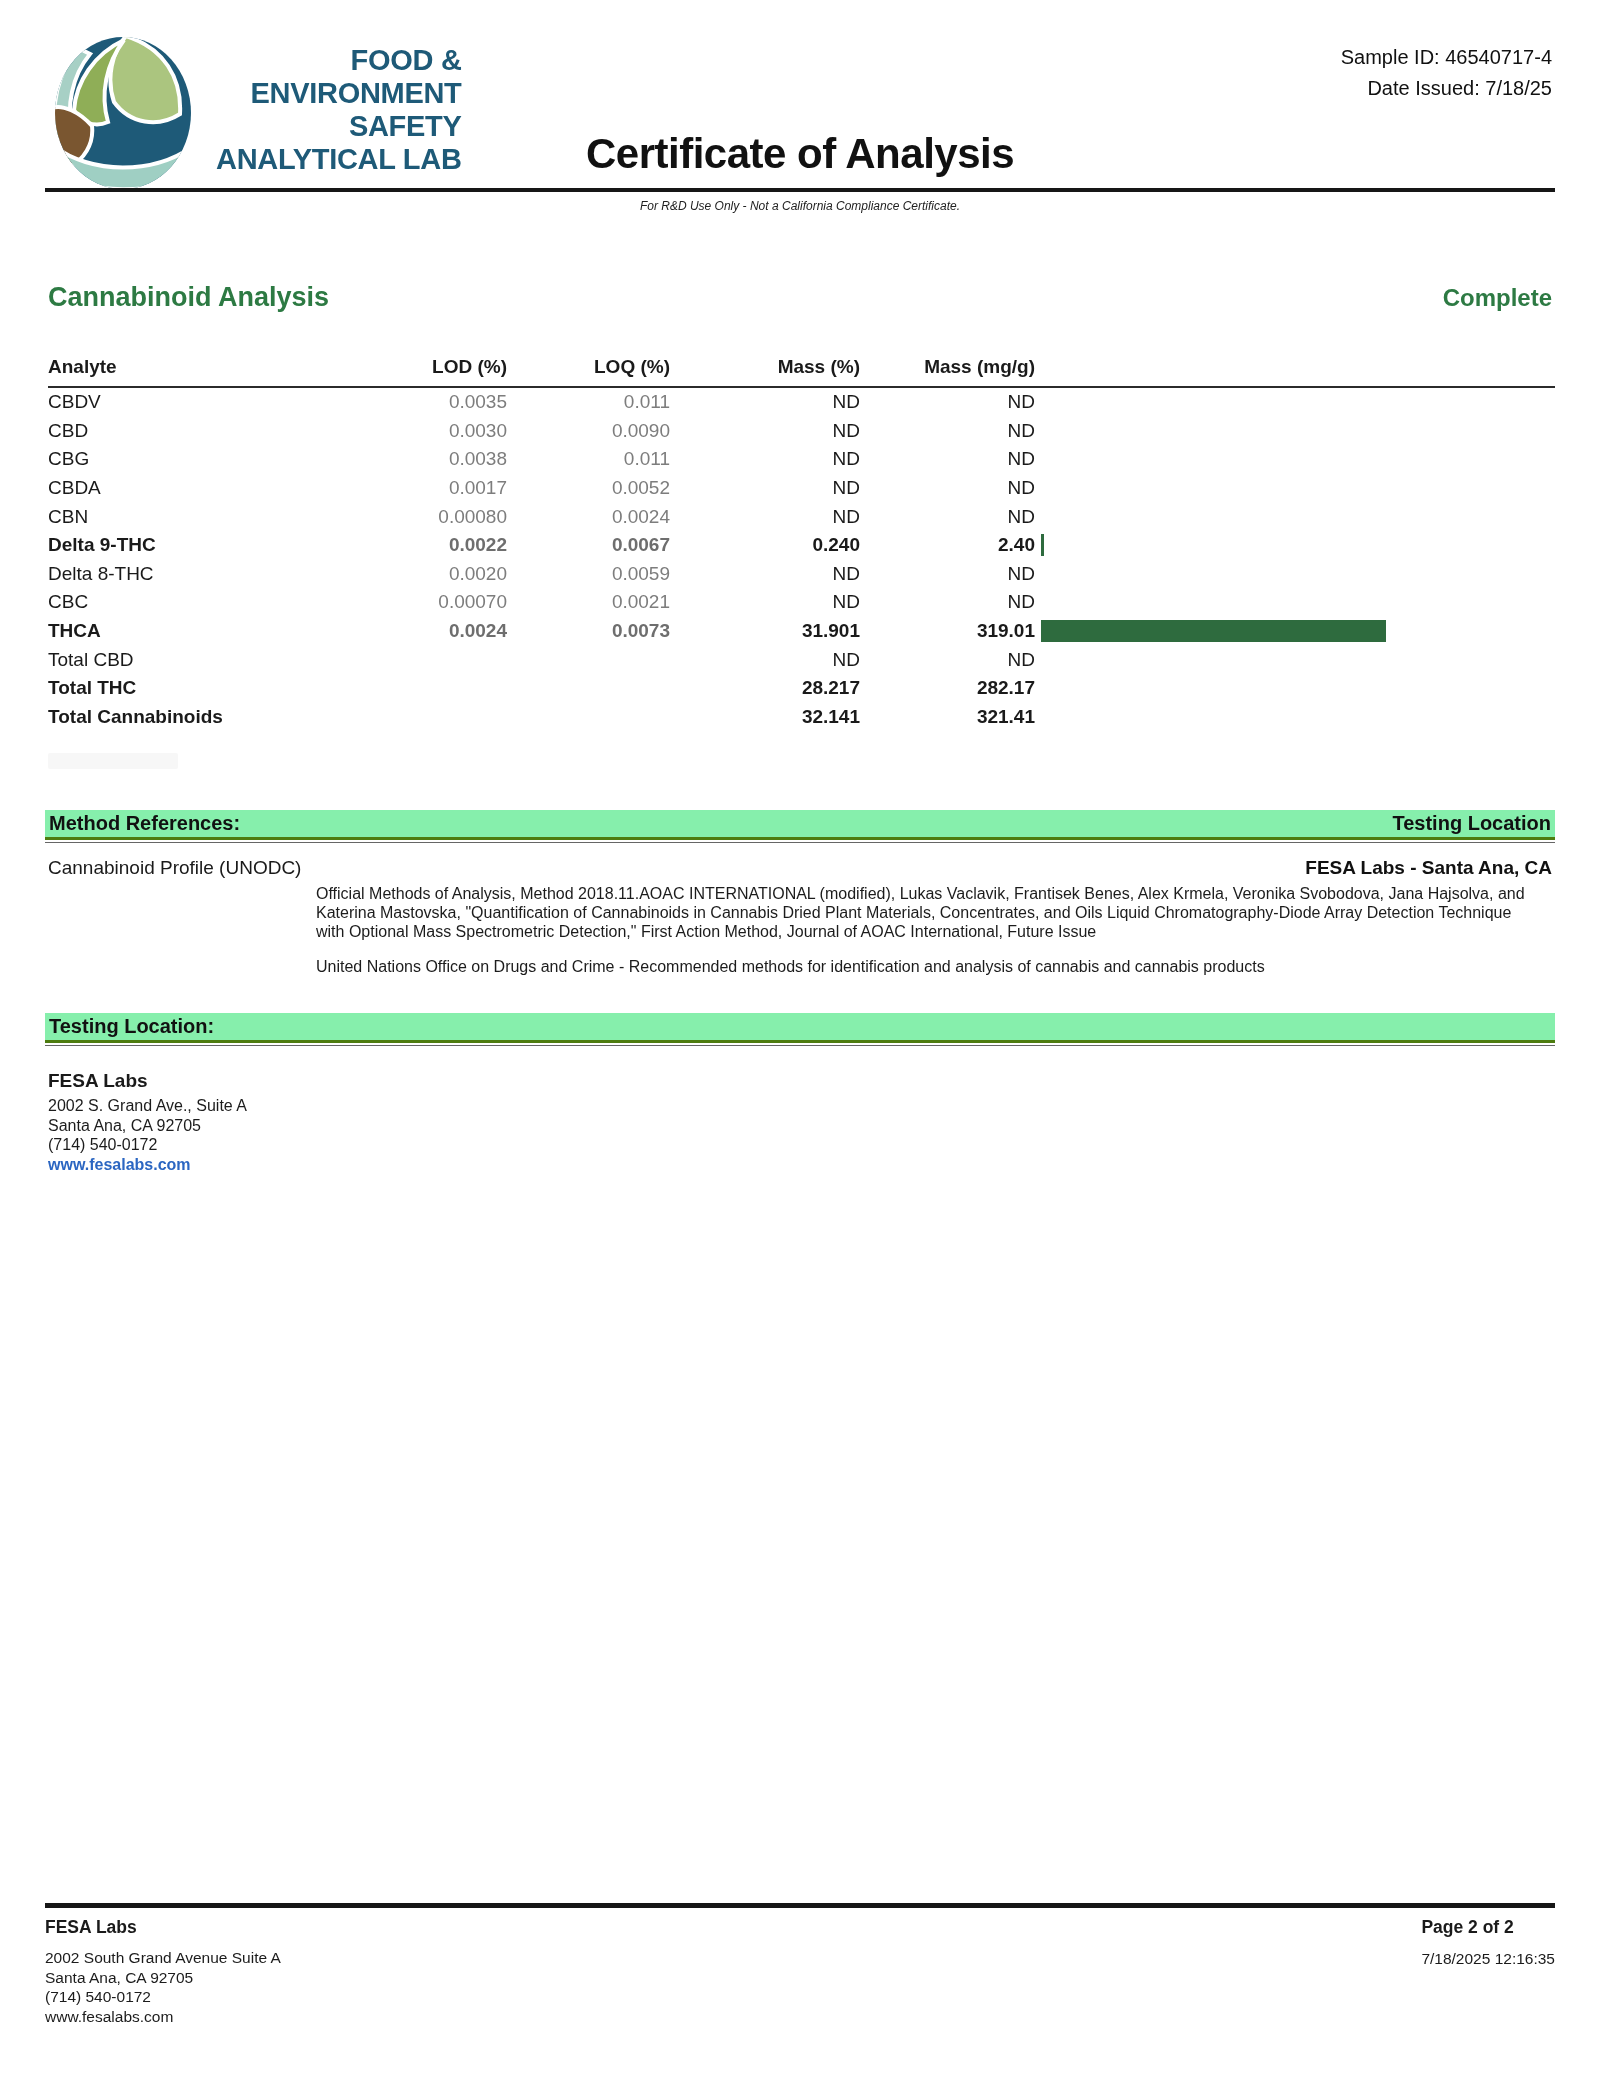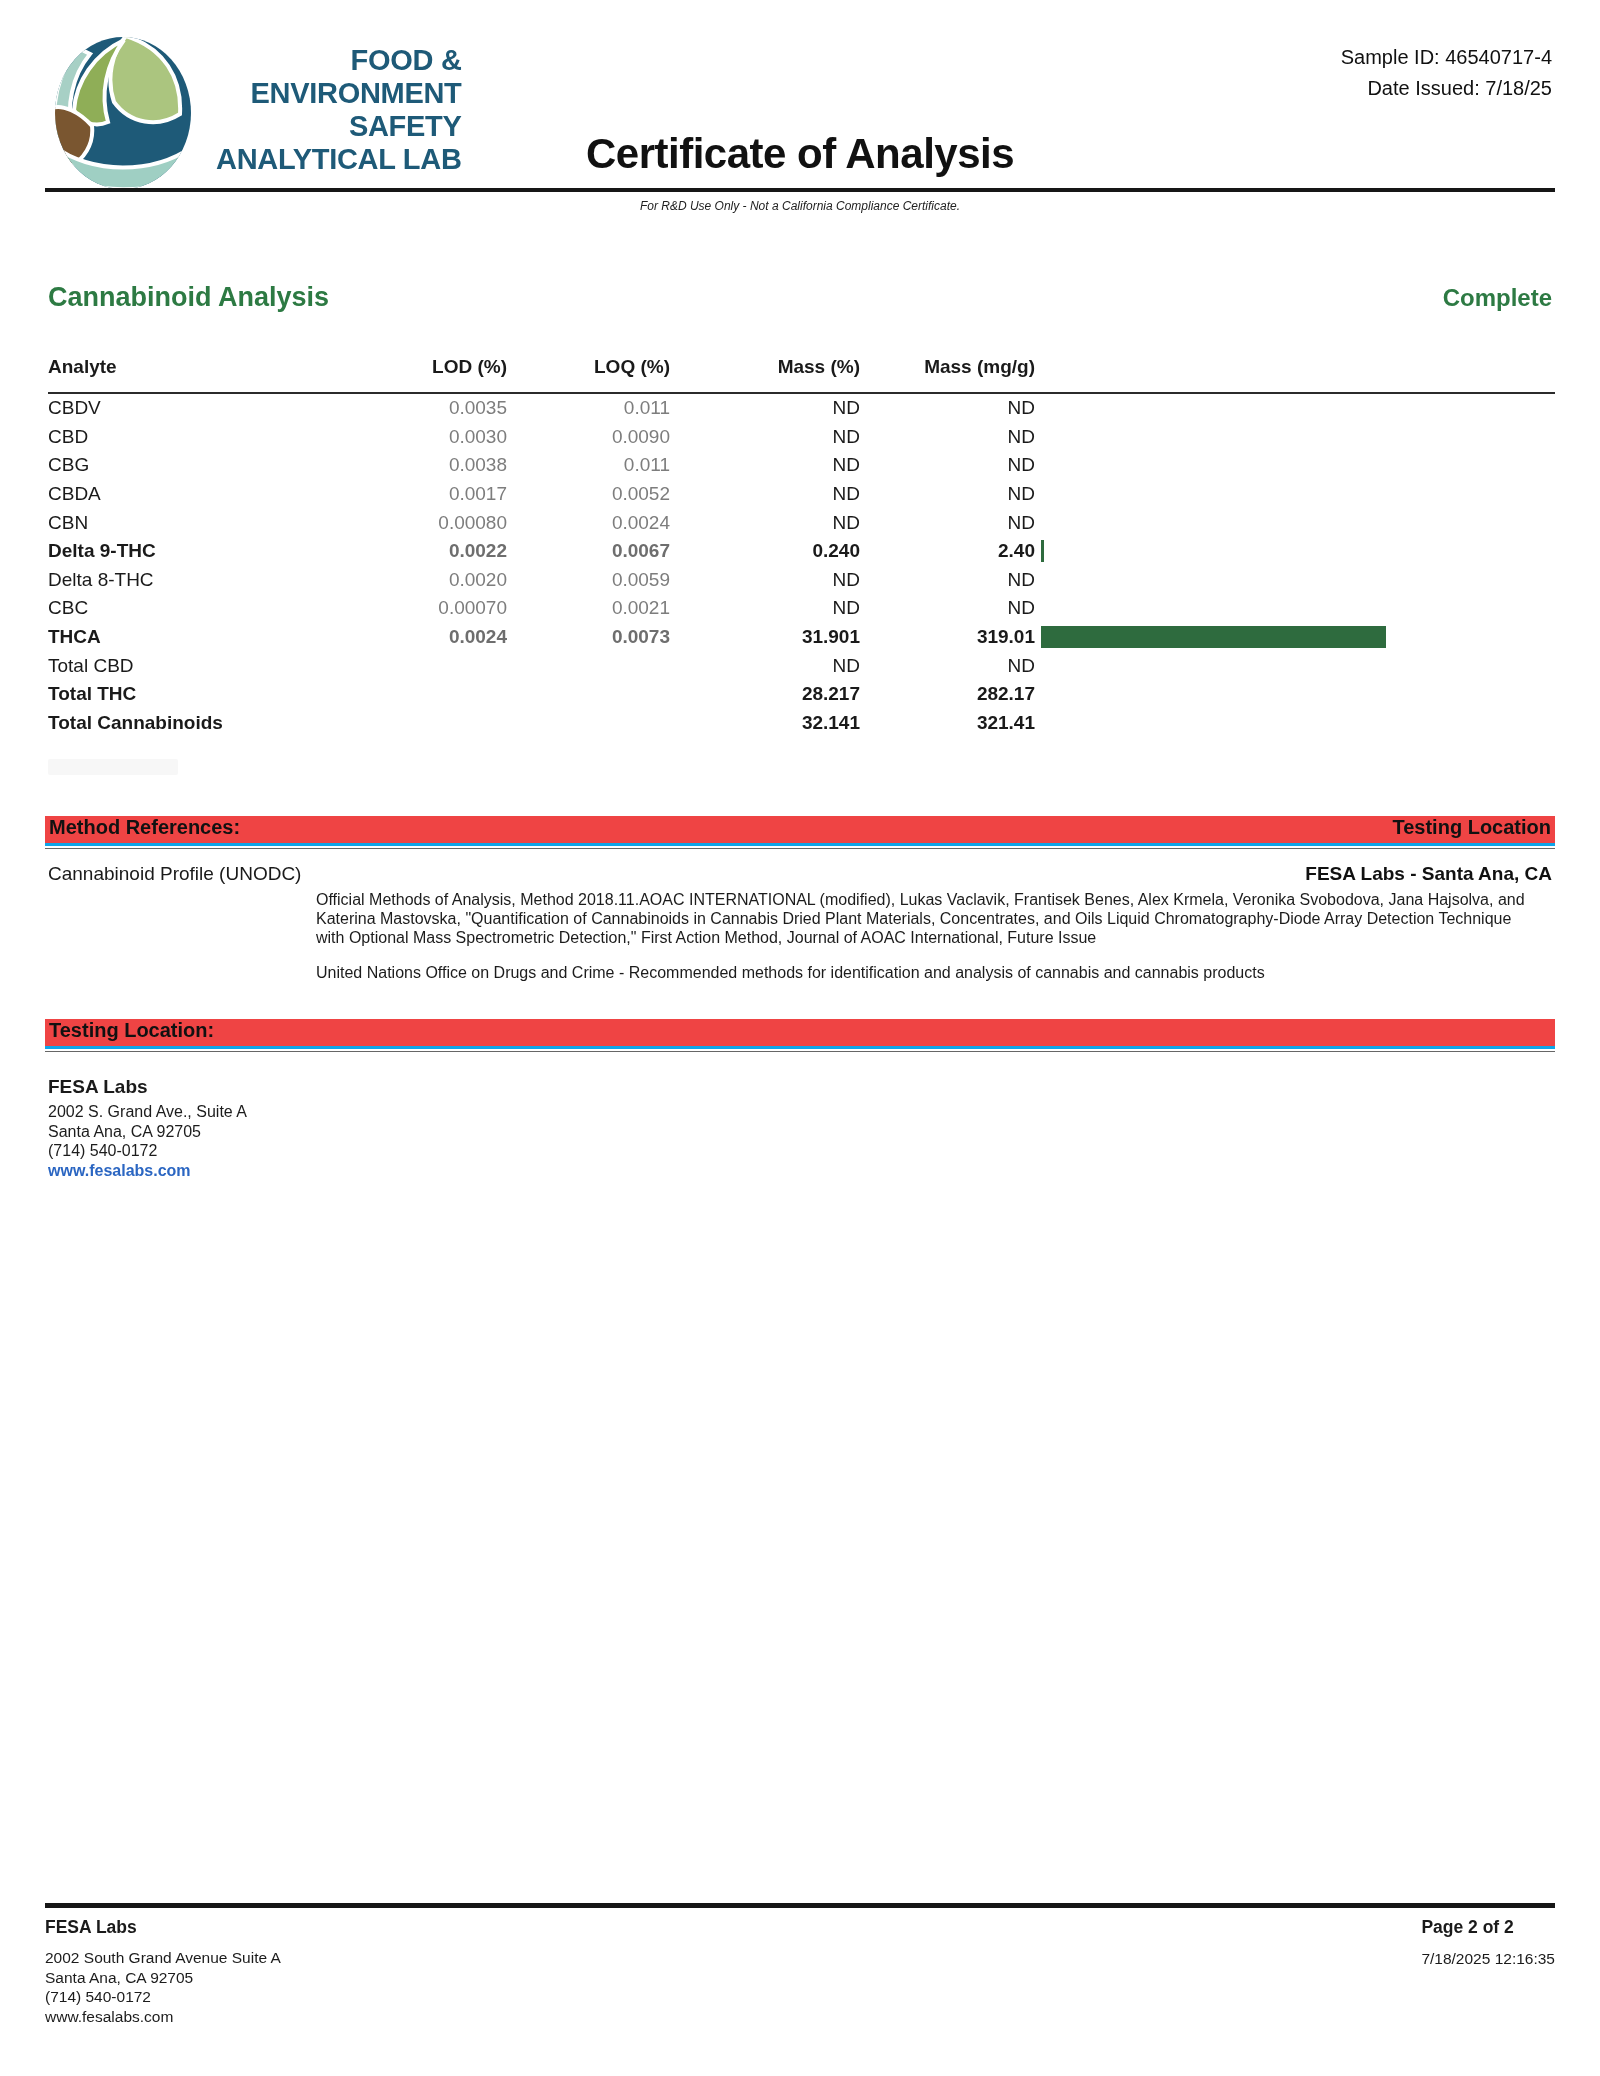--- a/index.html
+++ b/index.html
@@ -24,42 +24,42 @@
   .subtitle { position:absolute; left:0; right:0; top:199px; text-align:center; font-size:12px; color:#222;font-style:italic; }
 
   
   .section-row { margin:52px 48px 0 48px; display:flex; justify-content:space-between; align-items:baseline; }
   .section-title  { font-size:27px; font-weight:bold; color:#2d7a43; }
   .section-status { font-size:24px; font-weight:bold; color:#2d7a43; }
 
   
   .coa-table { margin:41px 45px 0 48px; }
   .t-grid { display:grid; grid-template-columns:260px 199px 163px 190px 175px 1fr; align-items:center; }
-  .t-head { font-weight:bold; font-size:19px; height:26px; border-bottom:2px solid #2b2b2b; padding-bottom:12px; }
+  .t-head { font-weight:bold; font-size:19px; height:26px; border-bottom:2px solid #2b2b2b; padding-bottom:6px; }
   .t-row  { height:28.6px; font-size:19px; }
   .cell-r { text-align:right; }
   .c-lod, .c-loq { color:#7d7d7d; }
   .t-row.bold .c-analyte, .t-row.bold .c-mass, .t-row.bold .c-mgg { font-weight:bold; }
   .t-row.bold .c-lod, .t-row.bold .c-loq { font-weight:bold; color:#6e6e6e; }
   .c-bar { padding-left:6px; height:100%; display:flex; align-items:center; }
   .bar { height:22px; }
 
   
   .formulas { margin:0 48px; }
   .faint-smudge { margin-top:22px; width:130px; height:16px; background:#f7f7f7; border-radius:2px; }
   .formula { font-size:16px; color:#222; margin:0; }
   .formula.f1 { margin-top:10px; }
   .formula.f2 { margin-top:13px; }
 
   
-  .sec-bar { margin:0 45px; height:30px; background:#ef4444;
-             display:flex; justify-content:space-between; align-items:flex-start;
+  .sec-bar { margin:0 45px; height:30px; background:#86efac;
+             display:flex; justify-content:space-between; align-items:center;
              padding:0 4px; box-sizing:border-box;
              font-size:20px; font-weight:bold; color:#111;
-             border-bottom:3px solid #0ea5e9; }
+             border-bottom:3px solid #4d7c0f; }
   .sec-underline { margin:2px 45px 0 45px; height:1px; background:#666; }
   .mr-bar { margin-top:41px; }
   .tl-bar { margin-top:37px; }
 
   
   .method-row1 { margin:14px 48px 0 48px; display:flex; justify-content:space-between; align-items:baseline; }
   .method-name { font-size:19px; color:#1a1a1a; }
   .method-loc  { font-size:19px; font-weight:bold; color:#111; }
   .method-para { margin:0 59px 0 316px; font-size:16px; line-height:19px; color:#1c1c1c; }
   .method-para.p1 { margin-top:5px; }

